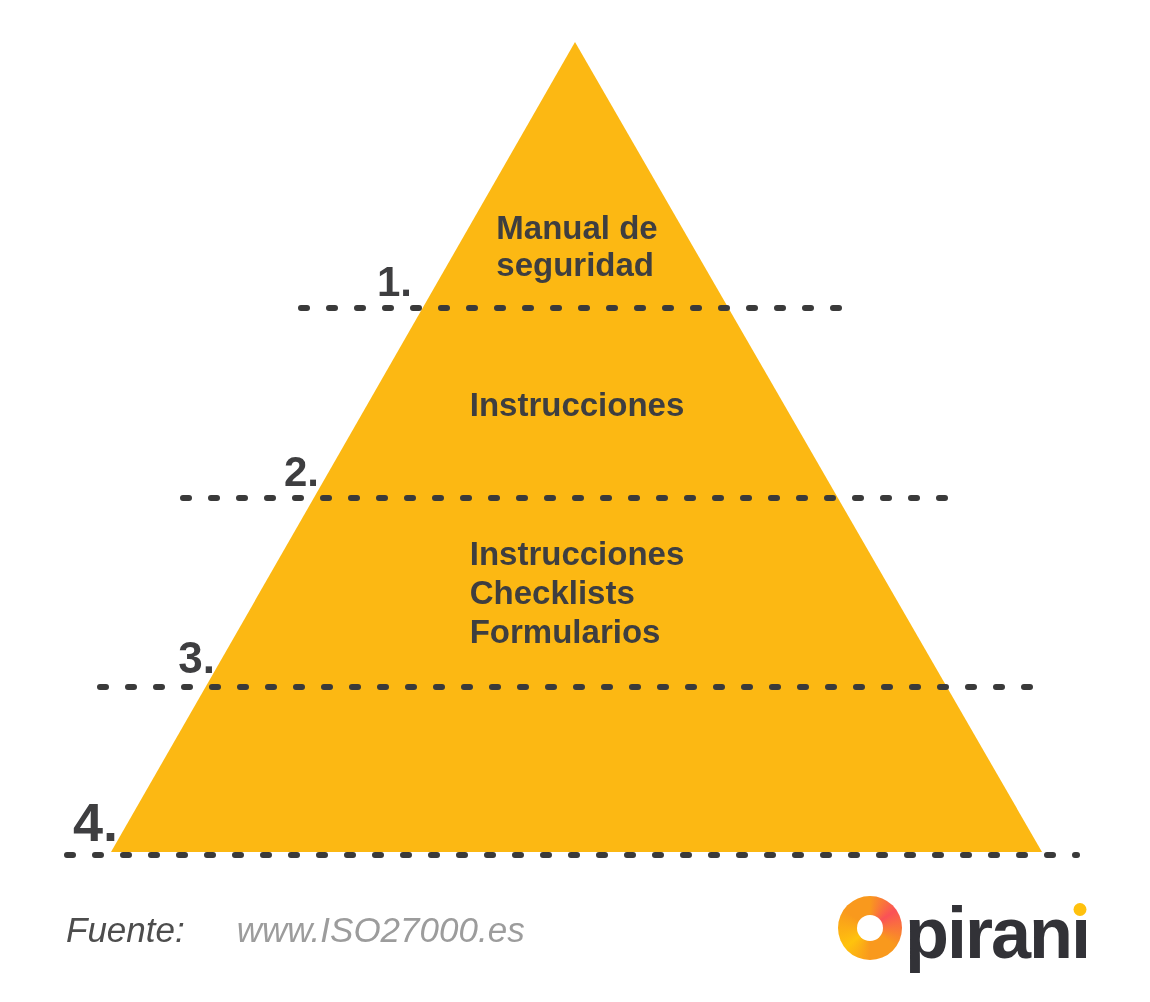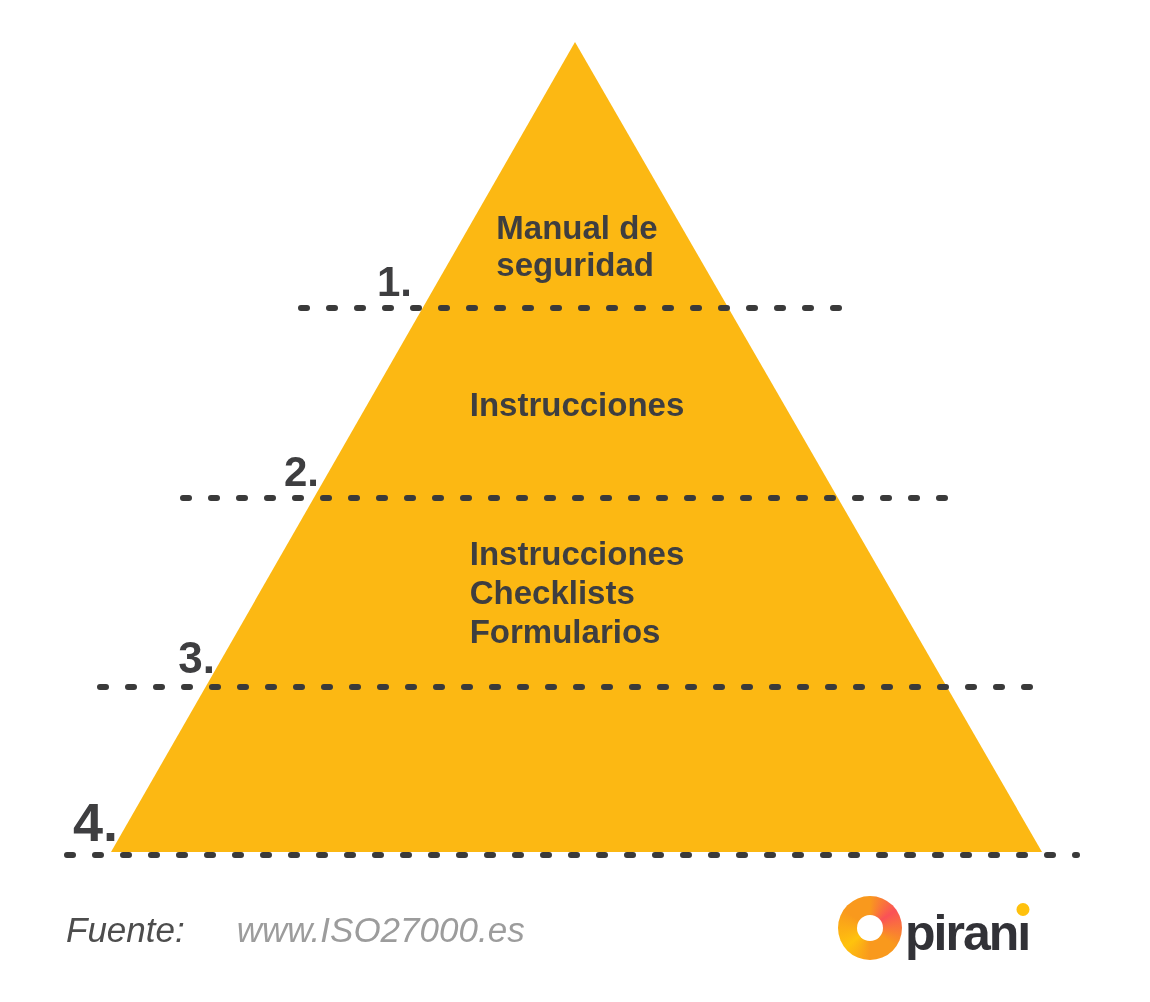--- a/index.html
+++ b/index.html
@@ -82,21 +82,21 @@
     content: "";
     position: absolute;
     left: 19px; top: 19px;
     width: 26px; height: 26px;
     border-radius: 50%;
     background: #ffffff;
   }
   .wordmark {
     margin-left: 3px;
     margin-top: 5px;
-    font-size: 50px;
+    font-size: 72px;
     font-weight: 700;
     letter-spacing: -2px;
     line-height: 64px;
     color: var(--brand-text, #323237);
     white-space: nowrap;
   }
   .dotless {
     position: relative;
     display: inline-block;
   }

